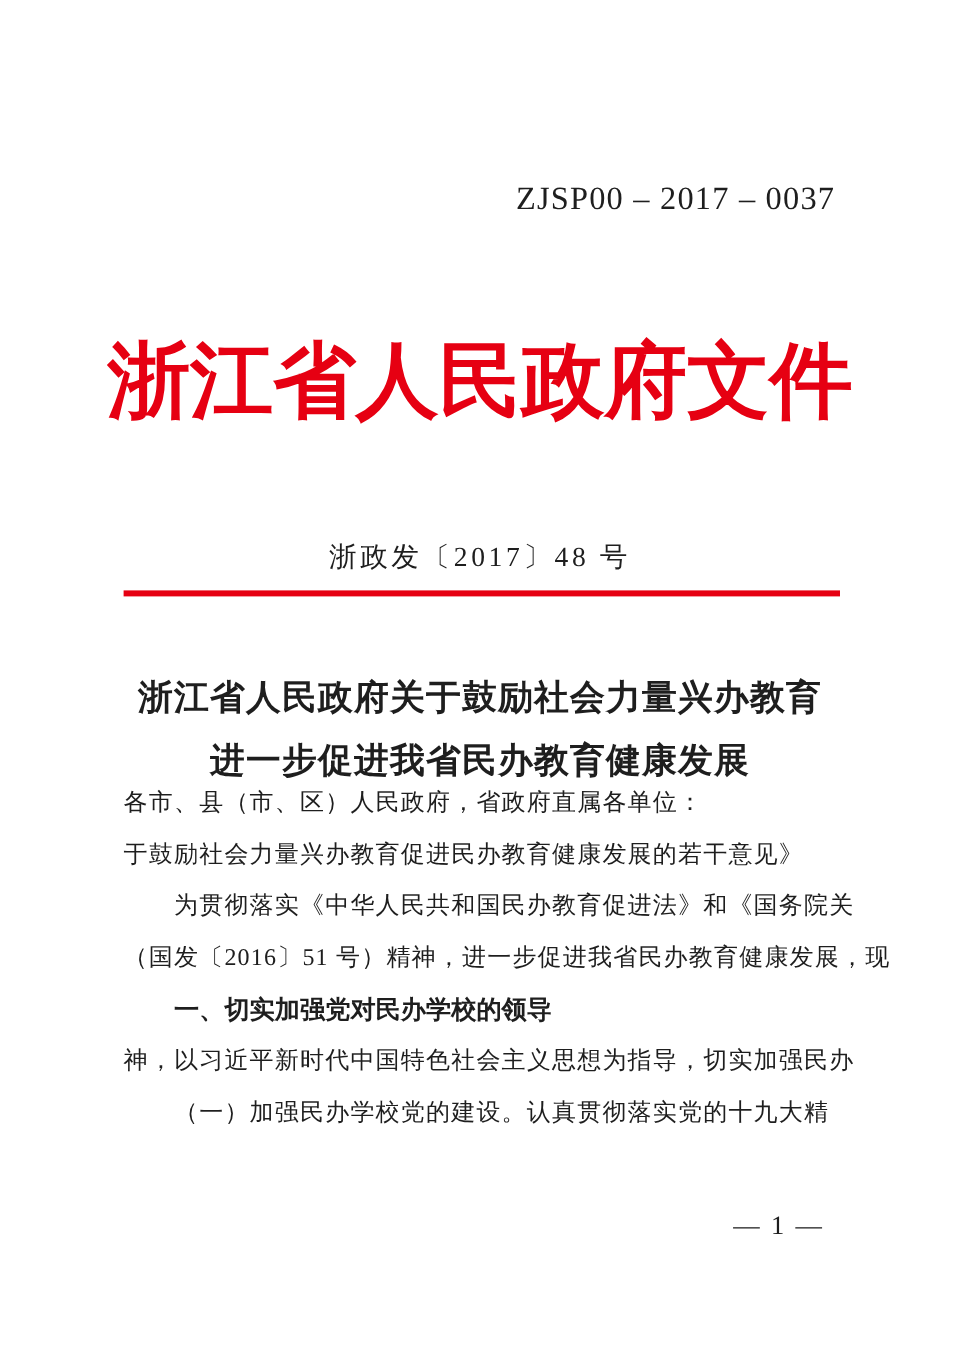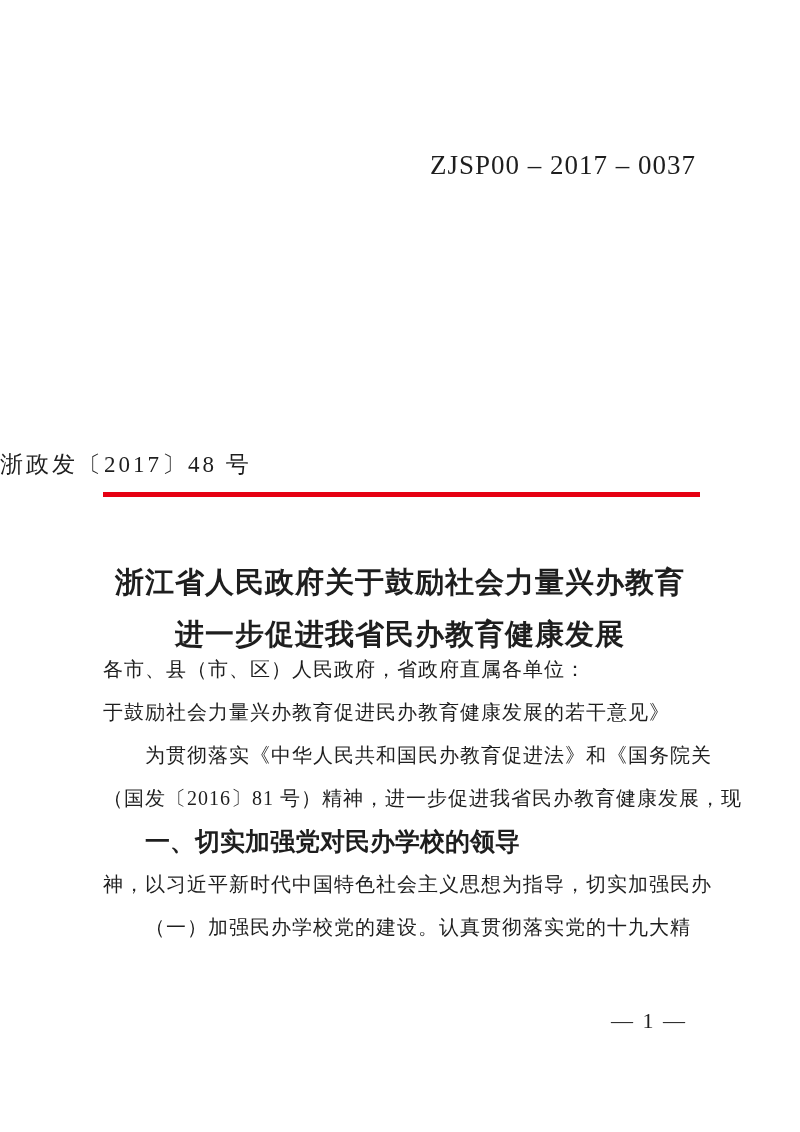--- a/index.html
+++ b/index.html
@@ -32,21 +32,21 @@
     font-family:"Liberation Serif", serif;
     font-weight:bold;
     font-size:69px;
     line-height:100px;
     letter-spacing:0px;
     white-space:nowrap;
   }
   .doc-number{
     position:absolute;
     top:449px;left:0;width:100%;
-    text-align:left;
+    text-align:center;
     font-size:23px;
     letter-spacing:3px;
     font-family:"Liberation Serif", serif;
   }
   .red-rule{
     position:absolute;
     top:492px;left:103px;
     width:597px;height:5px;
     background:var(--accent-red);
   }
@@ -73,53 +73,54 @@
   .body-line{
     margin:0;
     height:43px;
     line-height:43px;
     white-space:nowrap;
   }
   .indent{text-indent:42px;}
   .section-heading{
     font-family:"Liberation Sans", sans-serif;
     font-weight:bold;
-    font-size:25px;
+    font-size:21px;
     letter-spacing:0px;
   }
   .page-number{
     position:absolute;
     top:1008px;right:113px;
     font-size:22px;
     letter-spacing:2px;
     font-family:"Liberation Serif", serif;
   }
 </style>
 </head>
 <body>
 
 <div class="page">
 
   <div class="index-code">ZJSP00 – 2017 – 0037</div>
 
+  <h1 class="masthead">浙江省人民政府文件</h1>
 
   <div class="doc-number">浙政发〔2017〕48 号</div>
 
   <div class="red-rule"></div>
 
   <h2 class="doc-title">
     <span class="title-line">浙江省人民政府关于鼓励社会力量兴办教育</span>
     <span class="title-line">进一步促进我省民办教育健康发展</span>
   </h2>
 
   <div class="body-block">
     <p class="body-line">各市、县（市、区）人民政府，省政府直属各单位：</p>
     <p class="body-line">于鼓励社会力量兴办教育促进民办教育健康发展的若干意见》</p>
     <p class="body-line indent">为贯彻落实《中华人民共和国民办教育促进法》和《国务院关</p>
-    <p class="body-line">（国发〔2016〕81 号）精神，进一步促进我省民办教育健康发展，现</p>
+    <p class="body-line">（国发〔2016〕51 号）精神，进一步促进我省民办教育健康发展，现</p>
     <p class="body-line indent section-heading">一、切实加强党对民办学校的领导</p>
     <p class="body-line">神，以习近平新时代中国特色社会主义思想为指导，切实加强民办</p>
     <p class="body-line indent">（一）加强民办学校党的建设。认真贯彻落实党的十九大精</p>
   </div>
 
   <div class="page-number">— 1 —</div>
 
 </div>
 
 </body></html>

